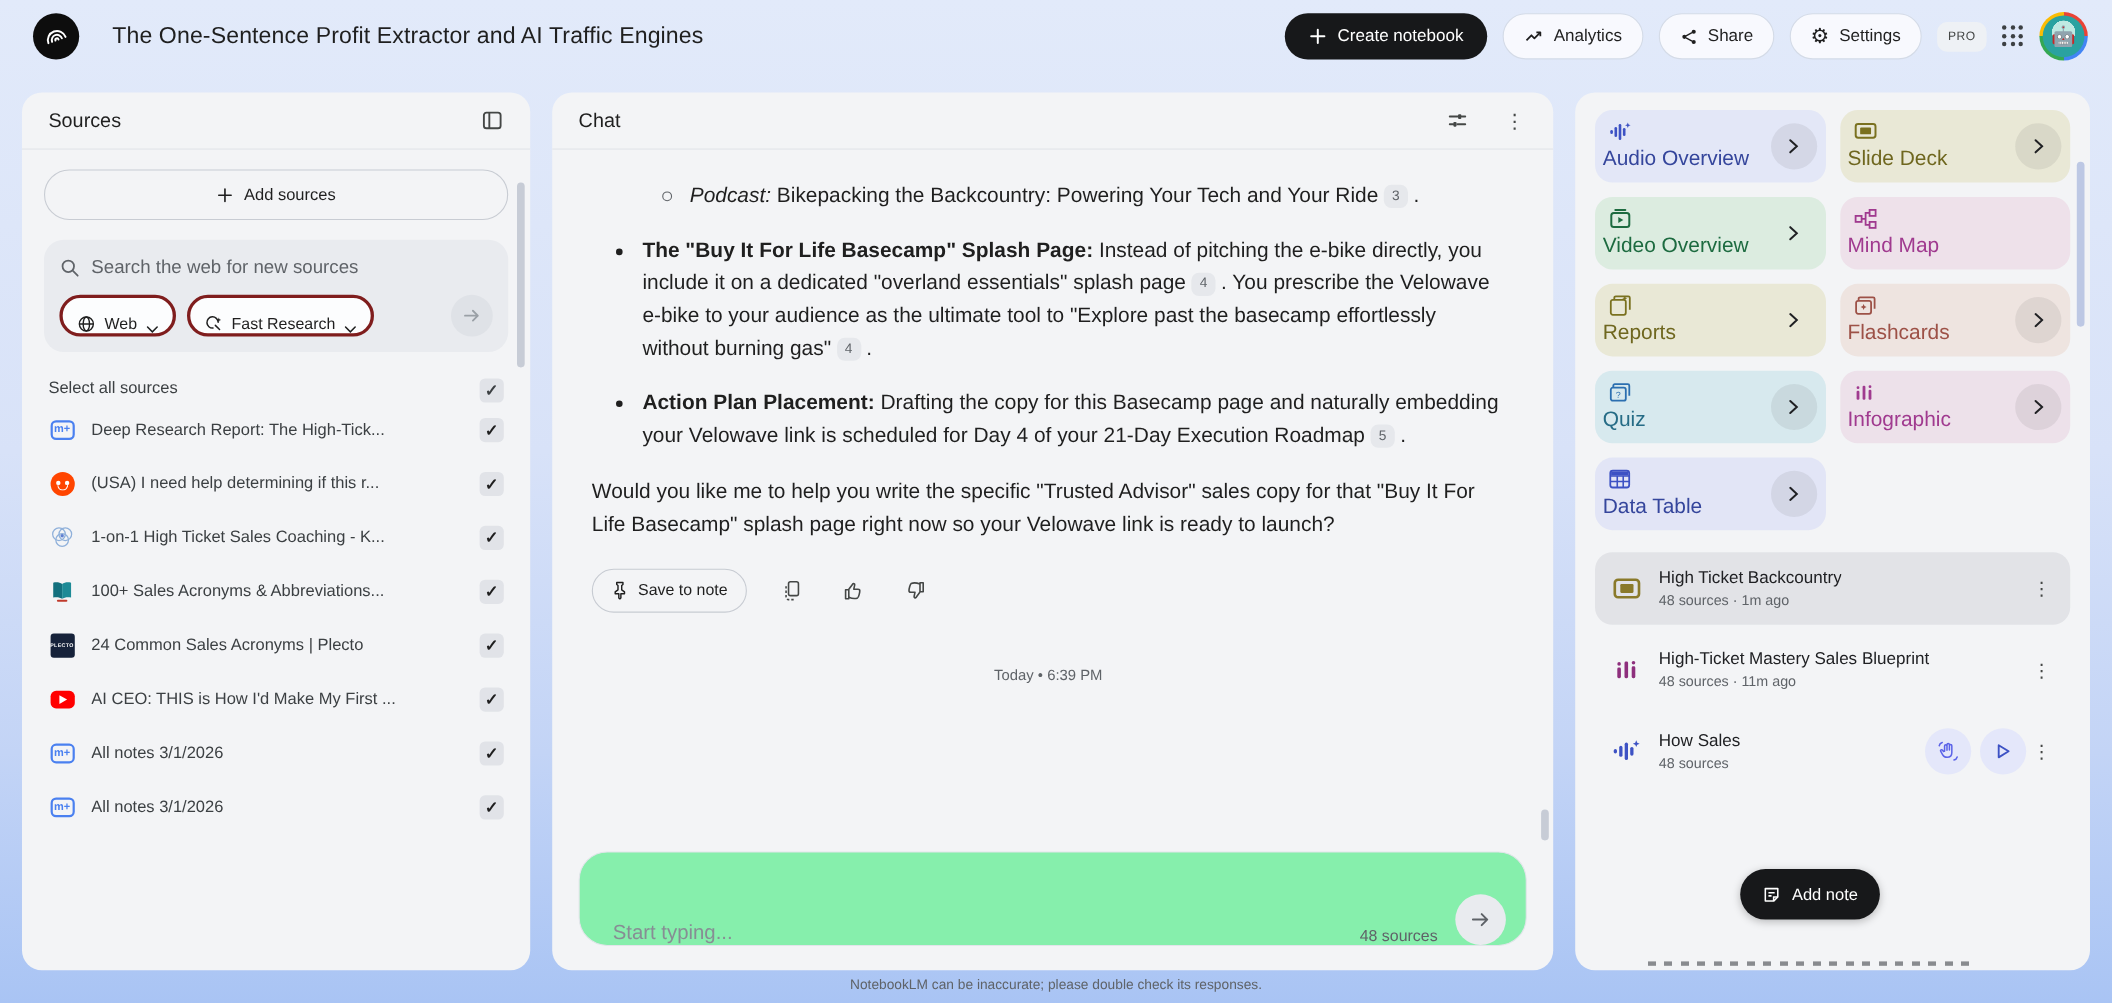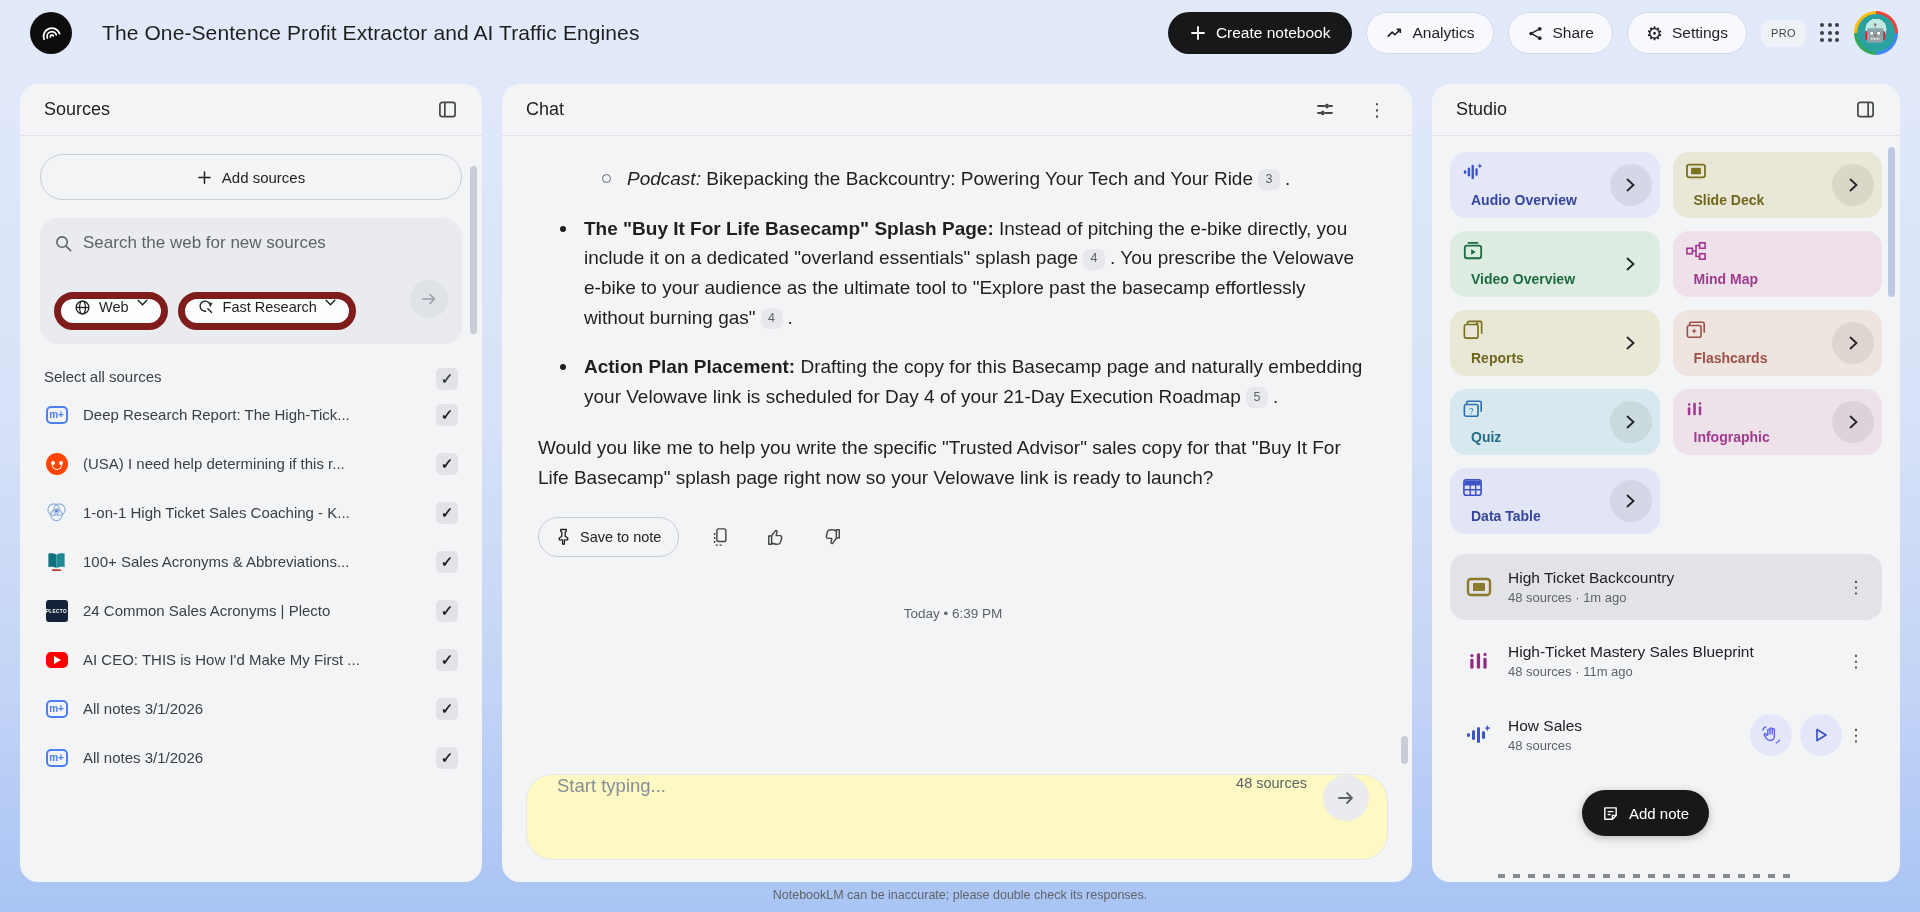--- a/index.html
+++ b/index.html
@@ -30,21 +30,21 @@
   .icon-btn { width:30px; height:30px; display:flex; align-items:center; justify-content:center; cursor:pointer; color:#444746; }
   
   #sources { left:20px; width:462px; }
   .sources-body { padding:18px 20px 0 20px; position:relative; }
   .add-sources-btn { height:46px; border:1px solid #c8ccd3; border-radius:24px; display:flex; align-items:center; justify-content:center; gap:10px; font-size:15px; color:#1f1f1f; cursor:pointer; background:transparent; width:100%; }
   .search-card { margin-top:18px; background:#e9ebef; border-radius:18px; padding:15px 14px 14px 14px; }
   .search-row { display:flex; align-items:center; gap:10px; }
   .search-input { flex:1; border:none; background:transparent; outline:none; font-size:17px; color:#1f1f1f; font-family:"Liberation Sans",sans-serif; }
   .search-input::placeholder { color:#5f6368; }
   .chip-row { display:flex; align-items:center; margin-top:15px; gap:10px; }
-  .chip { height:38px; border-radius:19px; background:#fcfdfe; border:7px solid #7f1d1d; display:flex; align-items:flex-start; gap:8px; padding:0 13px; font-size:14.5px; color:#1f1f1f; cursor:pointer;margin-top:24px; }
+  .chip { height:38px; border-radius:19px; background:#fcfdfe; border:3px solid #7f1d1d; display:flex; align-items:flex-end; gap:8px; padding:0 13px; font-size:14.5px; color:#1f1f1f; cursor:pointer; }
   .go-circle { margin-left:auto; width:38px; height:38px; border-radius:50%; background:#dfe2e7; display:flex; align-items:center; justify-content:center; cursor:pointer; }
   .select-all-row { display:flex; align-items:flex-start; margin-top:24px; padding:0 4px; }
   .select-all-row span { font-size:15px; color:#3c4043; }
   .checkbox { margin-left:auto; width:22px; height:22px; border-radius:5px; background:#e1e3e8; display:flex; align-items:center; justify-content:center; font-size:15px; font-weight:bold; color:#1f1f1f; cursor:pointer; }
   .src-row { display:flex; align-items:center; height:49px; padding:0 4px; cursor:pointer; }
   .src-icon { width:25px; display:flex; justify-content:center; margin-right:14px; flex:none; }
   .src-title { font-size:15px; color:#3c4043; white-space:nowrap; overflow:hidden; max-width:300px; }
   .scroll-thumb { position:absolute; background:#c7ccd6; border-radius:4px; }
   
   .ic-mplus { width:22px; height:18px; border:2px solid #4a80f0; border-radius:5px; color:#4a80f0; font-size:10px; font-weight:bold; display:flex; align-items:center; justify-content:center; letter-spacing:0; }
@@ -61,31 +61,31 @@
   .chat-content { padding:28px 44px 0 36px; font-size:19px; line-height:1.56; color:#1f1f1f; }
   .sub-bullet { display:flex; margin-left:64px; margin-bottom:12px; max-width:780px; }
   .sub-bullet .marker { width:9px; height:9px; border:1.8px solid #5f6368; border-radius:50%; margin:10px 16px 0 0; flex:none; }
   .bullet { display:flex; margin-left:22px; margin-top:20px; max-width:840px; }
   .bullet .marker { width:6px; height:6px; background:#1f1f1f; border-radius:50%; margin:12px 18px 0 0; flex:none; }
   .cite { display:inline-flex; align-items:center; justify-content:center; min-width:22px; height:21px; padding:0 6px; border-radius:7px; background:#e6e8ec; color:#5f6368; font-size:12.5px; margin:0 5px; transform:translateY(-2px); cursor:pointer; }
   .closing { margin-top:22px; max-width:850px; }
   .actions-row { display:flex; align-items:center; gap:26px; margin:24px 0 0 0; color:#444746; }
   .save-note-btn { height:40px; border:1px solid #c7cbd2; border-radius:20px; display:flex; align-items:center; gap:9px; padding:0 17px; font-size:14.5px; color:#1f1f1f; cursor:pointer; background:transparent; }
   .date-divider { text-align:center; font-size:13.5px; color:#5f6368; margin-top:46px; }
-  .chat-inputbar { position:absolute; left:24px; right:24px; bottom:22px; height:86px; background:#fef9c3; border:1px solid #e2e5ea; border-radius:26px; display:flex; align-items:flex-start; padding:0 18px 0 30px; }
+  .chat-inputbar { position:absolute; left:24px; right:24px; bottom:22px; height:86px; background:#86efac; border:1px solid #e2e5ea; border-radius:26px; display:flex; align-items:flex-end; padding:0 18px 0 30px; }
   .chat-input { flex:1; border:none; outline:none; background:transparent; font-size:18.5px; color:#1f1f1f; font-family:"Liberation Sans",sans-serif; }
   .chat-input::placeholder { color:#878d94; }
   .src-count { font-size:14.5px; color:#5f6368; margin-right:16px; white-space:nowrap; }
   .send-circle { width:46px; height:46px; border-radius:50%; background:#e9ebef; display:flex; align-items:center; justify-content:center; cursor:pointer; }
   
   #studio { left:1432px; width:468px; }
   .studio-body { padding:16px 18px 0 18px; position:relative; }
   .tile-grid { display:grid; grid-template-columns:1fr 1fr; gap:13px; }
   .tile { height:66px; border-radius:16px; position:relative; padding:10px 12px; cursor:pointer; }
-  .tile .t-label { position:absolute; left:21px; bottom:10px; font-size:14px; font-weight:700; }
+  .tile .t-label { position:absolute; left:7px; bottom:10px; font-size:19px; font-weight:400; }
   .tile .chev { position:absolute; right:8px; top:50%; transform:translateY(-50%); width:42px; height:42px; display:flex; align-items:center; justify-content:center; color:#202124; }
   .tile .chev.circle { background:rgba(32,33,36,.08); border-radius:50%; }
   .studio-list { margin-top:20px; display:flex; flex-direction:column; gap:8px; }
   .studio-item { height:66px; border-radius:16px; display:flex; align-items:center; padding:0 12px 0 14px; position:relative; cursor:pointer; }
   .studio-item.selected { background:#e2e3e7; }
   .si-icon { width:30px; margin-right:14px; flex:none; display:flex; justify-content:center; }
   .si-text { min-width:0; }
   .si-title { font-size:15.5px; color:#202124; white-space:nowrap; overflow:hidden; }
   .si-meta { font-size:13px; color:#5f6368; margin-top:3px; }
   .kebab { margin-left:auto; color:#444746; font-size:17px; letter-spacing:0; width:28px; text-align:center; cursor:pointer; flex:none; }
@@ -361,30 +361,20 @@
     <div class="send-circle">
       <svg width="20" height="20" viewBox="0 0 20 20">
           <path d="M3 10h13M11 5l5 5-5 5" fill="none" stroke="#5f6368" stroke-width="1.8" stroke-linecap="round" stroke-linejoin="round"></path>
         </svg>
     </div>
   </div>
   <div class="scroll-thumb" style="right:4px; bottom:118px; width:7px; height:28px;"></div>
 </div>
 
 <div class="panel" id="studio">
-  <div class="panel-header">
-    <span class="panel-title">Studio</span>
-    <span class="spacer"></span>
-    <span class="icon-btn">
-      <svg width="19" height="19" viewBox="0 0 20 20">
-          <rect x="2" y="2.5" width="16" height="15" rx="2.5" fill="none" stroke="#444746" stroke-width="1.8"></rect>
-          <line x1="12.8" y1="2.5" x2="12.8" y2="17.5" stroke="#444746" stroke-width="1.8"></line>
-        </svg>
-    </span>
-  </div>
 
   <div class="studio-body">
     <div class="tile-grid">
 
       <div class="tile" style="background:#e3e7f7; color:#35469c;">
         <svg width="22" height="20" viewBox="0 0 24 22">
             <g fill="#3d52c4">
               <rect x="2" y="9" width="2.6" height="4" rx="1.3"></rect>
               <rect x="6.2" y="6" width="2.6" height="10" rx="1.3"></rect>
               <rect x="10.4" y="3" width="2.6" height="16" rx="1.3"></rect>

